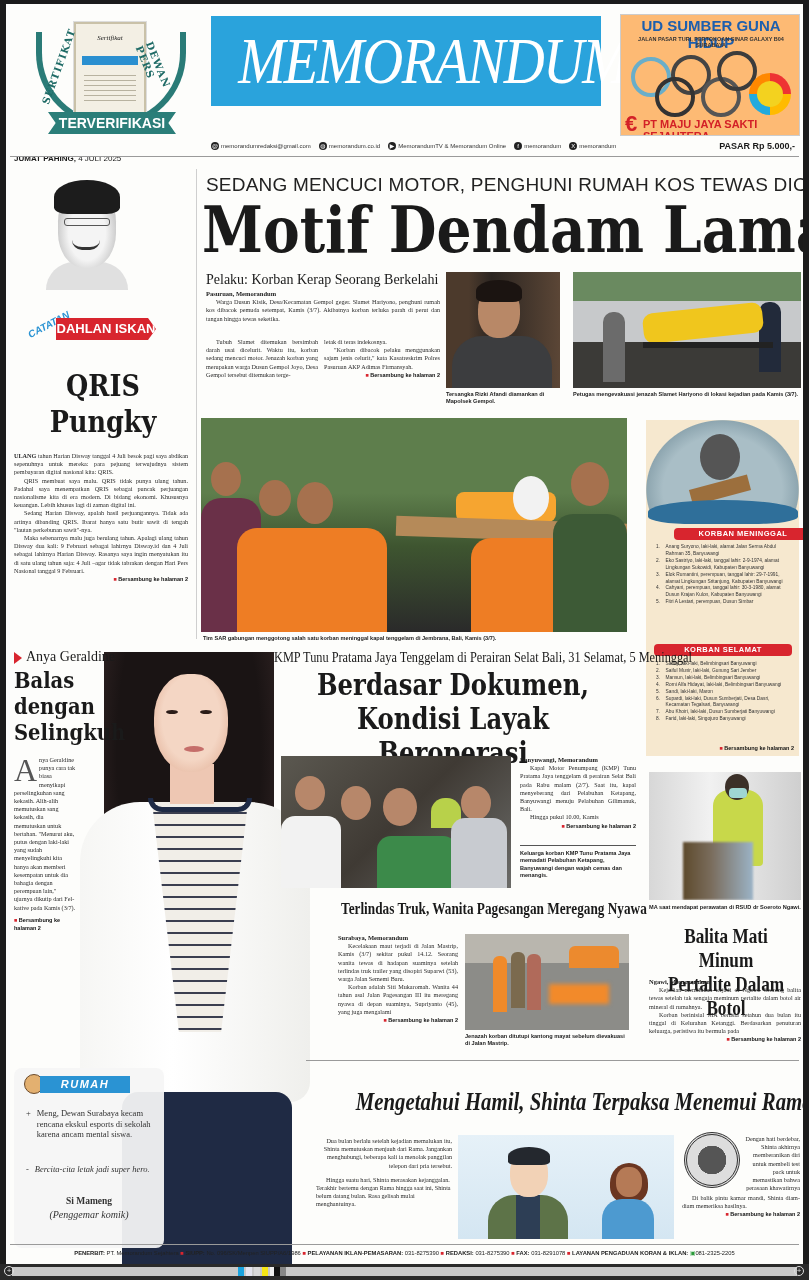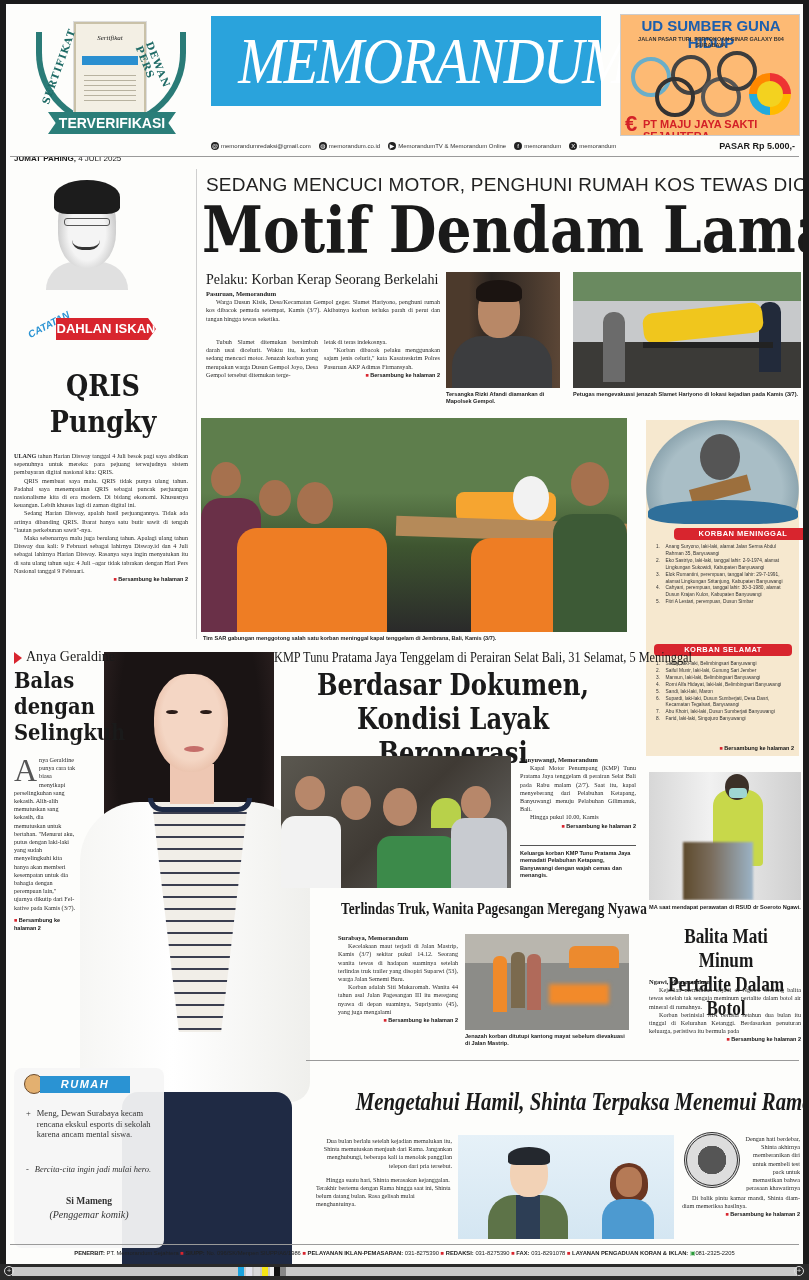--- a/index.html
+++ b/index.html
@@ -423,21 +423,21 @@
 
   <div class="abs mameng">
     <div class="abs mameng-face"></div>
     <div class="abs mameng-logo">RUMAH</div>
     <div class="abs mameng-text" style="left:12px;top:40px;width:130px;display:flex;gap:6px;">
       <span>+</span>
         <span>Meng, Dewan Surabaya kecam rencana ekskul esports di sekolah karena ancam mental siswa.</span>
     </div>
     <div class="abs mameng-text" style="left:12px;top:96px;width:130px;display:flex;gap:6px;font-style:italic;">
       <span>-</span>
-        <span>Bercita-cita ingin jadi mulai hero.</span>
+        <span>Bercita-cita letak jadi super hero.</span>
     </div>
     <div class="abs mameng-text" style="left:0;top:128px;width:150px;text-align:center;font-weight:bold;font-size:9.5px;">Si Mameng</div>
     <div class="abs mameng-text" style="left:0;top:142px;width:150px;text-align:center;font-style:italic;font-size:10px;">(Penggemar komik)</div>
   </div>
 
   <div class="abs serial-head">Mengetahui Hamil, Shinta Terpaksa Menemui Rama</div>
   <div class="abs body" style="left:310px;top:1133px;width:136px;text-align:right;">
     <p>Dua bulan berlalu setelah kejadian memalukan itu, Shinta memutuskan menjauh dari Rama. Jangankan menghubungi, beberapa kali ia menolak panggilan telepon dari pria tersebut.</p>
     <p style="margin-top:6px;text-align:left;">Hingga suatu hari, Shinta merasakan kejanggalan. Terakhir bertemu dengan Rama hingga saat ini, Shinta belum datang bulan. Rasa gelisah mulai menghantuinya.</p>
   </div>

